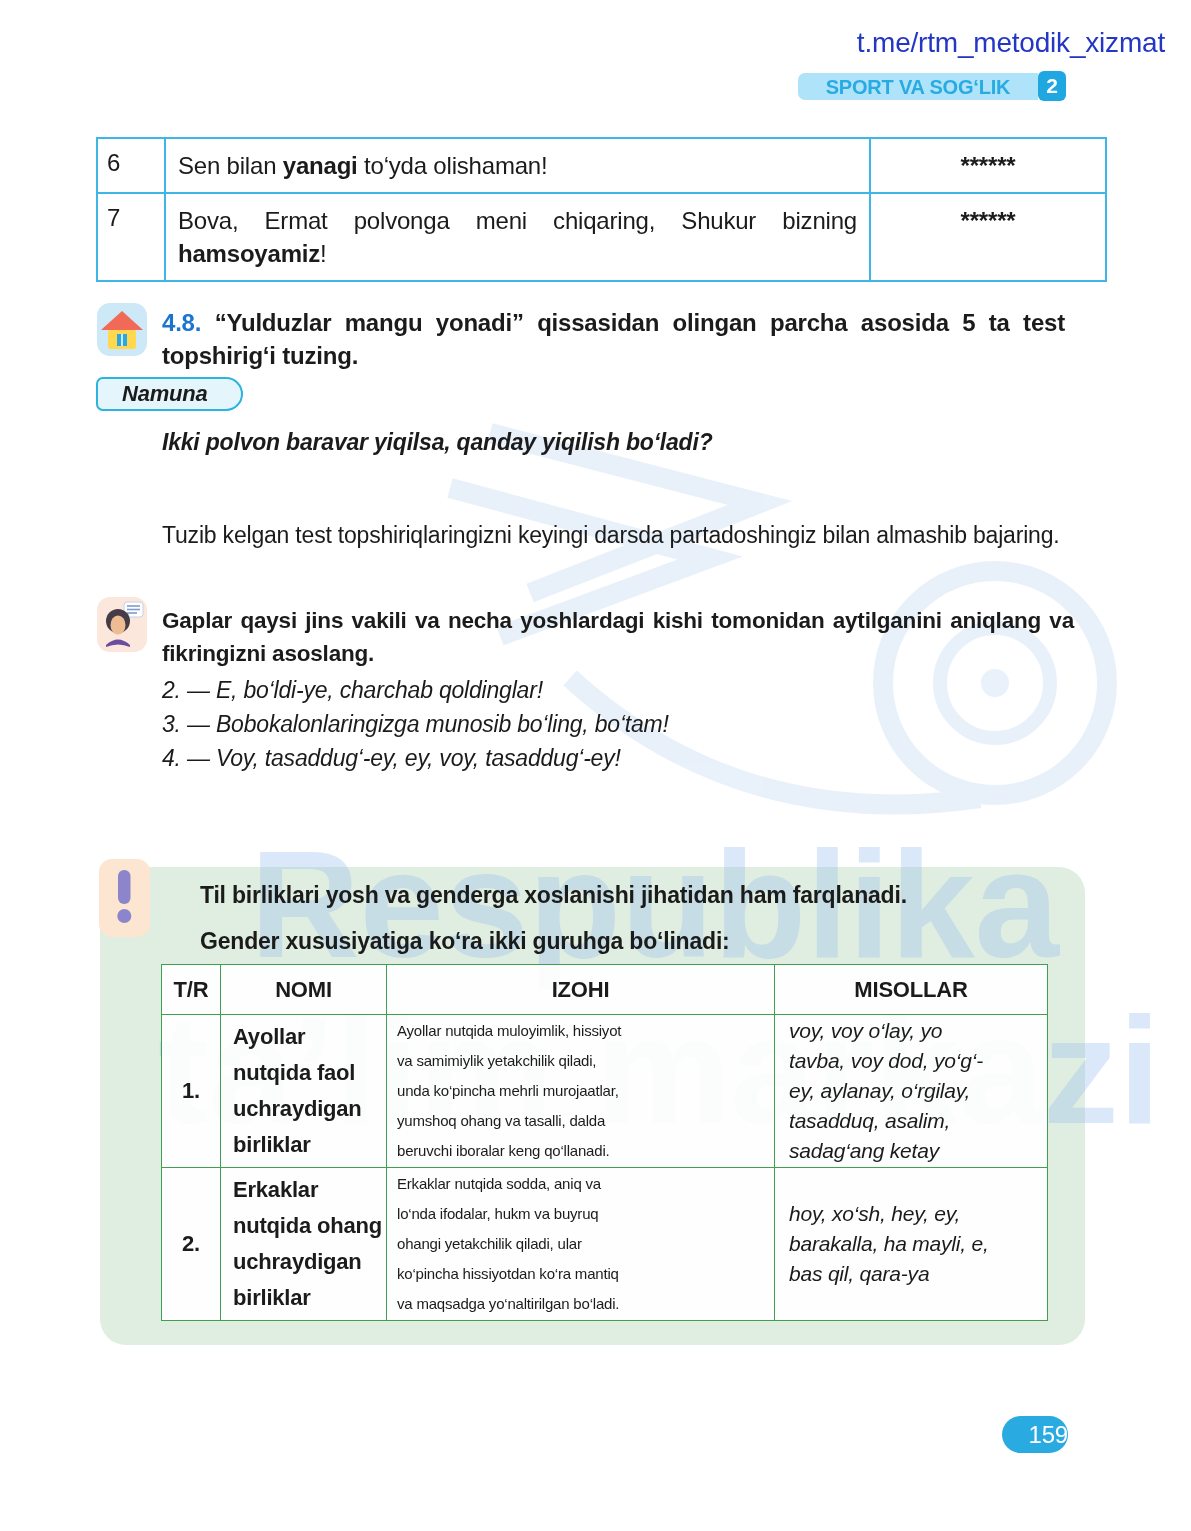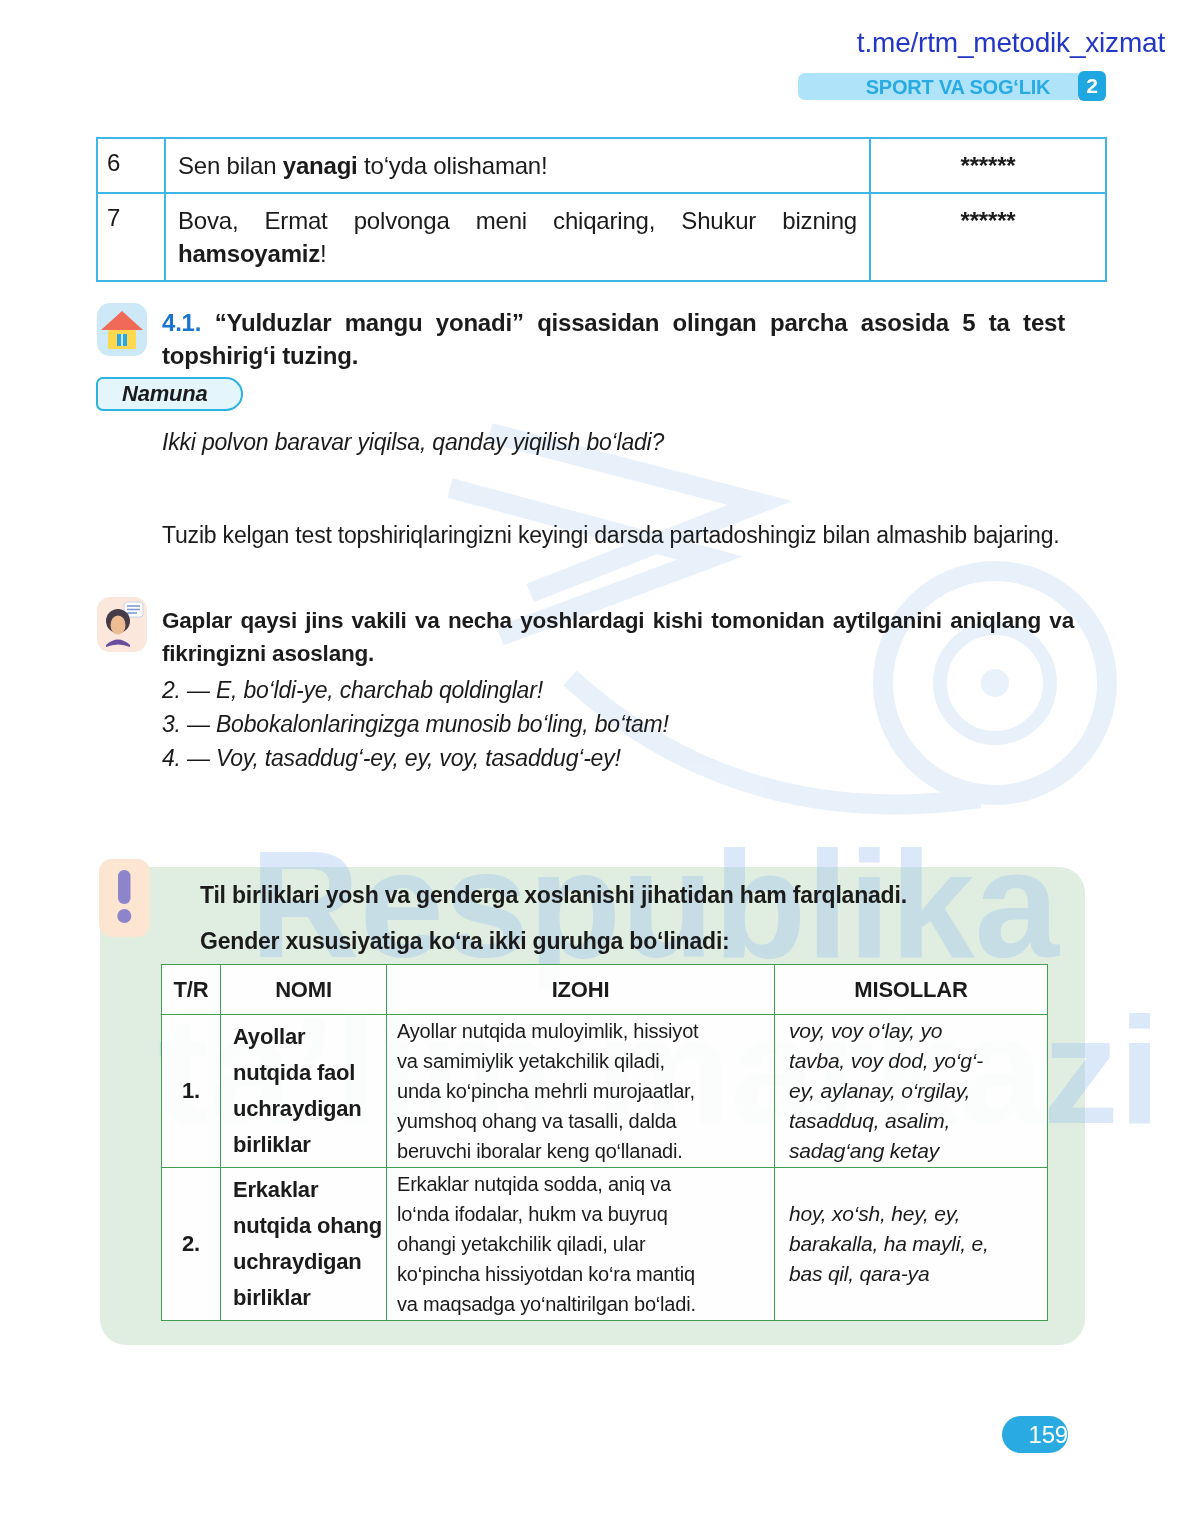--- a/index.html
+++ b/index.html
@@ -7,36 +7,36 @@
         font-family:"Liberation Sans","DejaVu Sans",sans-serif;color:#1b1b1b;letter-spacing:-0.2px;}
   
   .wm{position:absolute;z-index:1;font-weight:700;color:rgba(150,188,238,0.34);line-height:1;white-space:nowrap;pointer-events:none;}
   .wm1{left:250px;top:828px;font-size:152px;}
   .wm2{left:158px;top:994px;font-size:152px;}
   .dove{position:absolute;left:340px;top:378px;z-index:1;pointer-events:none;}
   
   .tg-link{position:absolute;top:27px;right:26px;z-index:2;font-size:28px;color:#2337c4;text-decoration:none;}
   .chapter{position:absolute;left:798px;top:71px;z-index:2;display:flex;align-items:center;}
   .chapter-pill{width:240px;height:27px;background:#aee3f9;border-radius:7px 0 0 7px;
-      color:#29abe2;font-weight:700;font-size:20px;text-align:center;line-height:28px;padding-left:40px;}
+      color:#29abe2;font-weight:700;font-size:20px;text-align:center;line-height:28px;}
   .chapter-num{width:28px;height:30px;background:#1ea7e0;border-radius:6px;color:#fff;
       font-weight:700;font-size:21px;text-align:center;line-height:30px;}
   
   .answers{position:absolute;left:96px;top:137px;z-index:2;border-collapse:collapse;table-layout:fixed;width:967px;font-size:24px;}
   .answers td{border:2px solid #3fb6e8;vertical-align:top;padding-top:10px;}
   .answers .c-num{width:56px;padding-left:9px;}
   .answers .c-text{width:679px;padding-left:12px;padding-right:12px;text-align:justify;padding-bottom:10px;line-height:33px;}
   .answers .c-stars{width:232px;text-align:center;font-weight:700;padding-top:13px;}
   
   .icon-tile{position:absolute;z-index:2;}
   .task85-text{position:absolute;left:162px;top:306px;width:903px;z-index:2;font-weight:700;font-size:24px;line-height:33px;text-align:justify;}
   .blue-num{color:#1b75d0;}
   .namuna{position:absolute;left:96px;top:377px;width:147px;height:34px;z-index:2;background:#e4f6fc;border:2px solid #2cb3e0;
       border-radius:8px 20px 20px 8px;box-sizing:border-box;font-weight:700;font-style:italic;font-size:22px;line-height:30px;padding-left:24px;}
-  .question{position:absolute;left:162px;top:429px;z-index:2;font-weight:400;font-style:italic;font-size:23px;}
+  .question{position:absolute;left:162px;top:429px;z-index:2;font-weight:700;font-style:italic;font-size:23px;}
   .options{position:absolute;left:162px;top:468px;z-index:2;font-size:23px;white-space:nowrap;}
   .opt-a{margin-right:78px;}
   .opt-b{margin-right:33px;}
   .opt-d{margin-right:29px;}
   .followup{position:absolute;left:162px;top:519px;width:905px;z-index:2;font-size:23px;line-height:33px;text-align:justify;}
   
   .speaking-text{position:absolute;left:162px;top:604px;width:912px;z-index:2;font-weight:700;font-size:22.5px;line-height:33px;text-align:justify;}
   .dialogs{position:absolute;left:162px;top:679px;z-index:2;font-style:italic;font-size:23px;}
   .dialog{margin-bottom:11px;line-height:23px;}
   
@@ -46,21 +46,21 @@
   .gtable{position:absolute;left:161px;top:964px;z-index:2;border-collapse:collapse;table-layout:fixed;width:874px;background:rgba(255,255,255,0.92);}
   .gtable th,.gtable td{border:1.5px solid #3fa050;}
   .gtable th{height:47px;font-size:22px;font-weight:700;text-align:center;}
   .gtable .col-tr{width:56px;}
   .gtable .col-nomi{width:163px;}
   .gtable .col-izohi{width:385px;}
   .gtable .col-mis{width:270px;}
   .gtable td{vertical-align:middle;}
   .g-num{text-align:center;font-weight:700;font-size:22px;}
   .g-nomi{font-weight:700;font-size:22px;line-height:36px;padding-left:12px;white-space:pre-line;}
-  .g-izohi{font-size:20px;line-height:30px;padding-left:10px;padding-right:6px;white-space:pre-line;}
+  .g-izohi{font-size:15px;line-height:30px;padding-left:10px;padding-right:6px;white-space:pre-line;}
   .g-mis{font-style:italic;font-size:21px;line-height:30px;padding-left:14px;padding-right:6px;white-space:pre-line;}
   .row1{height:150px;}
   .row2{height:152px;}
   
   .excl{position:absolute;left:99px;top:859px;z-index:3;}
   
   .page-badge{position:absolute;left:1002px;top:1416px;width:66px;height:37px;z-index:2;background:#29abe2;border-radius:19px;
       color:#fff;font-size:24px;text-align:right;line-height:37px;}
 </style>
 </head>
@@ -104,21 +104,21 @@
     </table>
 
   <svg class="icon-tile" style="left:97px;top:303px;" width="50" height="53" viewBox="0 0 50 53">
     <rect x="0" y="0" width="50" height="53" rx="13" fill="#cde9f8"></rect>
     <polygon points="25,12 31,22 19,22" fill="#49b04f"></polygon>
     <polygon points="25,8 46,27 4,27" fill="#f06a57"></polygon>
     <rect x="11" y="27" width="28" height="19" rx="2" fill="#ffd84d"></rect>
     <rect x="20" y="31" width="10" height="12" fill="#2aa7e0"></rect>
     <line x1="25" y1="31" x2="25" y2="43" stroke="#fff" stroke-width="1.5"></line>
   </svg>
-  <div class="task85-text"><b class="blue-num">4.1.</b> <b>“Yulduzlar mangu yonadi” qissasidan olingan parcha asosida 5 ta test topshirig‘i tuzing.</b></div>
+  <div class="task85-text"><b class="blue-num">4.8.</b> <b>“Yulduzlar mangu yonadi” qissasidan olingan parcha asosida 5 ta test topshirig‘i tuzing.</b></div>
 
   <div class="namuna"><span>Namuna</span></div>
 
   <div class="question">Ikki polvon baravar yiqilsa, qanday yiqilish bo‘ladi?</div>
   <div class="followup">Tuzib kelgan test topshiriqlaringizni keyingi darsda partadoshingiz bilan almashib bajaring.</div>
 
   <svg class="icon-tile" style="left:97px;top:597px;" width="50" height="55" viewBox="0 0 50 55">
     <rect x="0" y="0" width="50" height="55" rx="13" fill="#fbe7dc"></rect>
     <rect x="27" y="5" width="19" height="15" rx="3" fill="#ffffff" stroke="#c6d2e8" stroke-width="1"></rect>
     <line x1="30" y1="9" x2="43" y2="9" stroke="#7f9bd0" stroke-width="1.6"></line>

